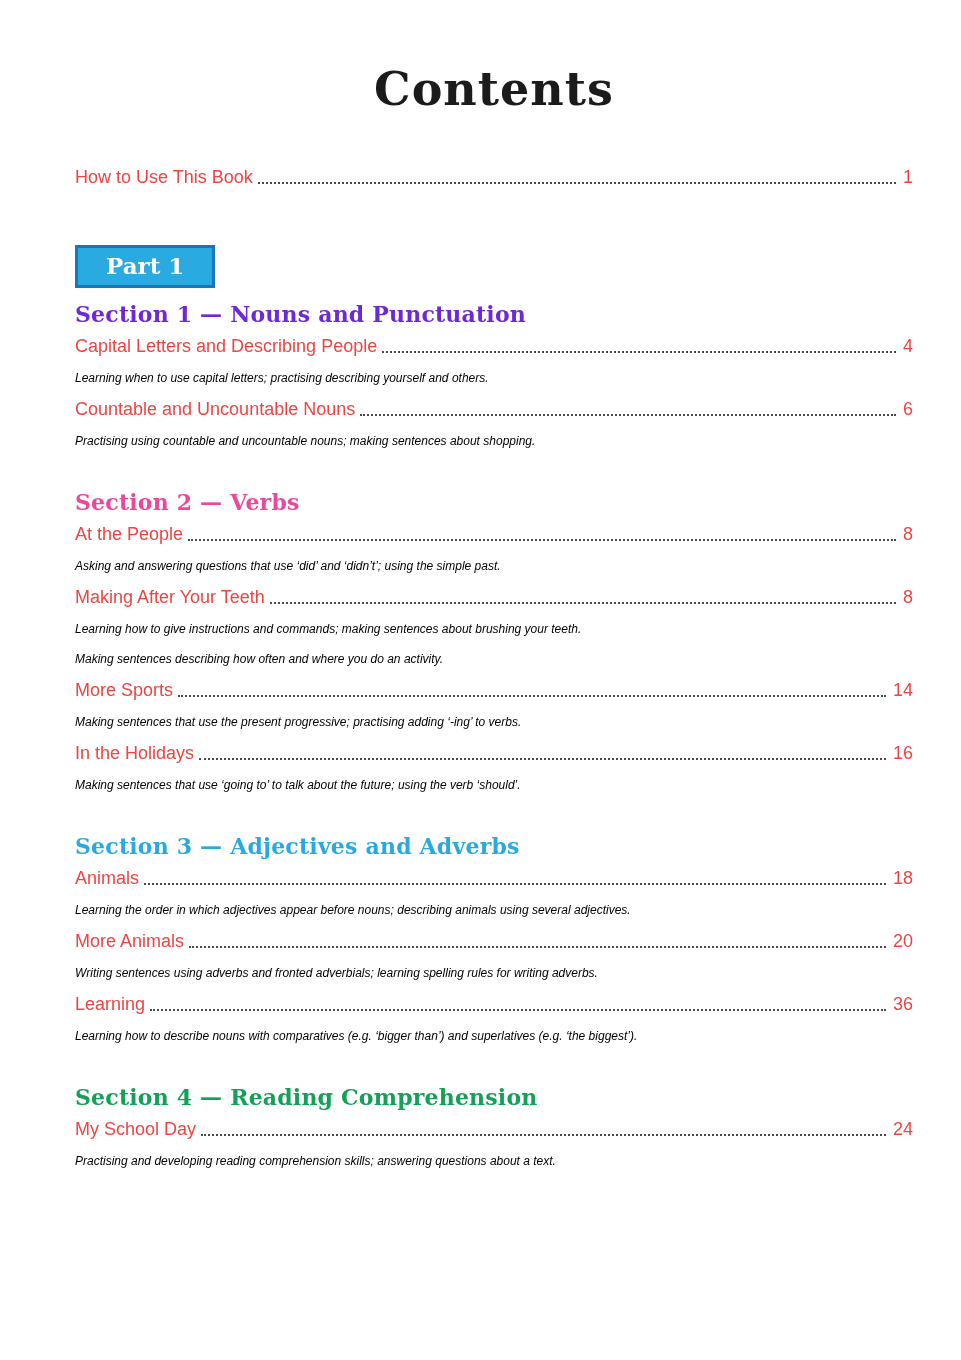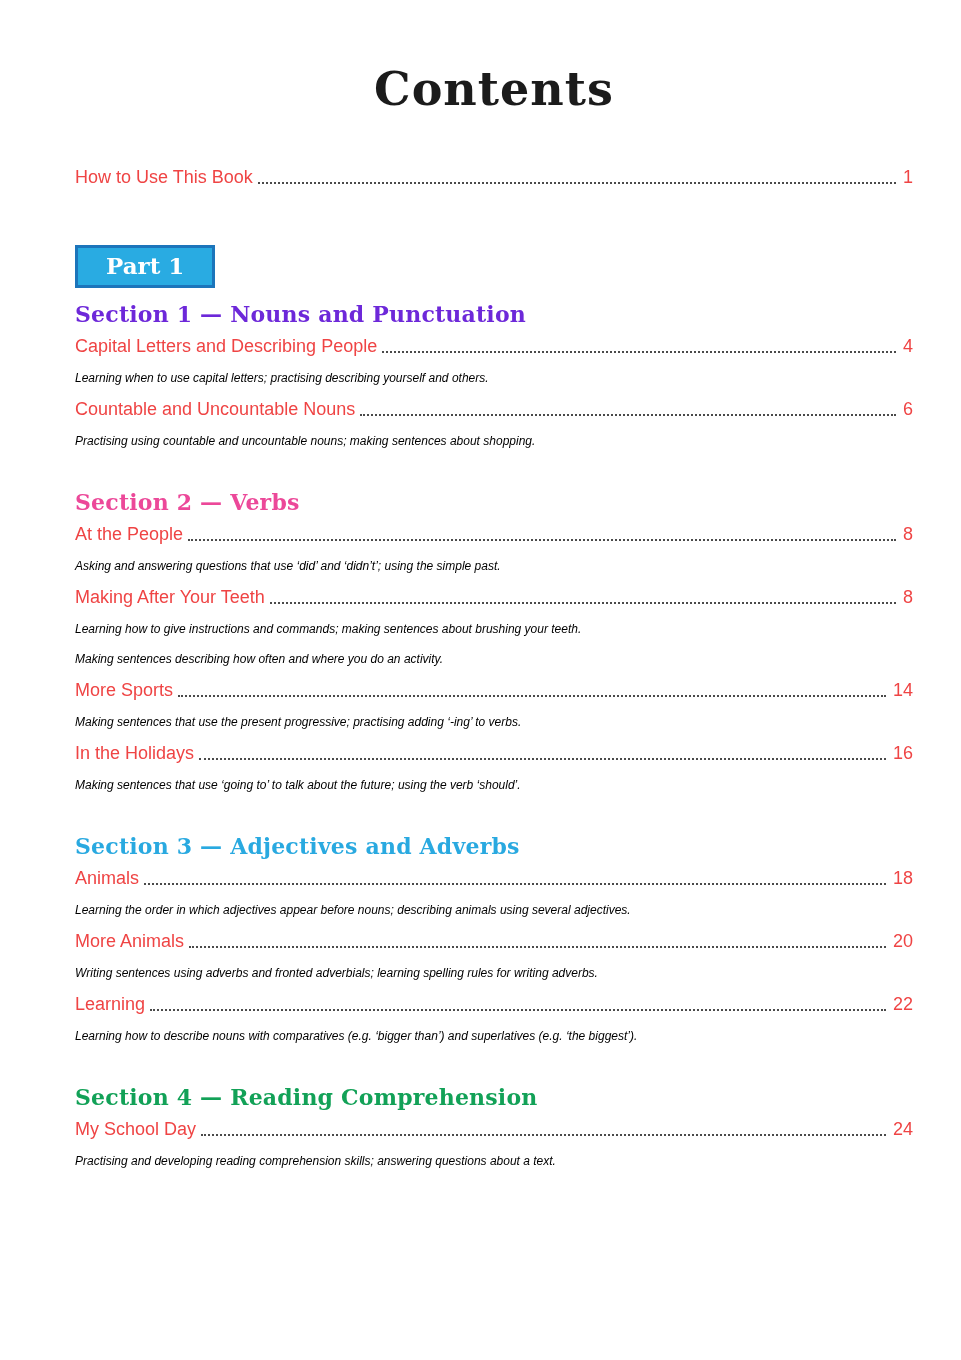--- a/index.html
+++ b/index.html
@@ -180,21 +180,21 @@
           <span class="leader"></span>
           <span class="entry-page">20</span>
         </div>
         <div class="entry-desc">Writing sentences using adverbs and fronted adverbials; learning spelling rules for writing adverbs.</div>
       </div>
 
       <div class="entry">
         <div class="entry-row">
           <span class="entry-title">Learning</span>
           <span class="leader"></span>
-          <span class="entry-page">22</span>
+          <span class="entry-page">36</span>
         </div>
         <div class="entry-desc">Learning how to describe nouns with comparatives (e.g. ‘bigger than’) and superlatives (e.g. ‘the biggest’).</div>
       </div>
     </div>
 
     
     <div class="section">
       <h2 class="section-heading" style="color: rgb(18, 161, 87);">Section 4 — Reading Comprehension</h2>
 
       <div class="entry">

